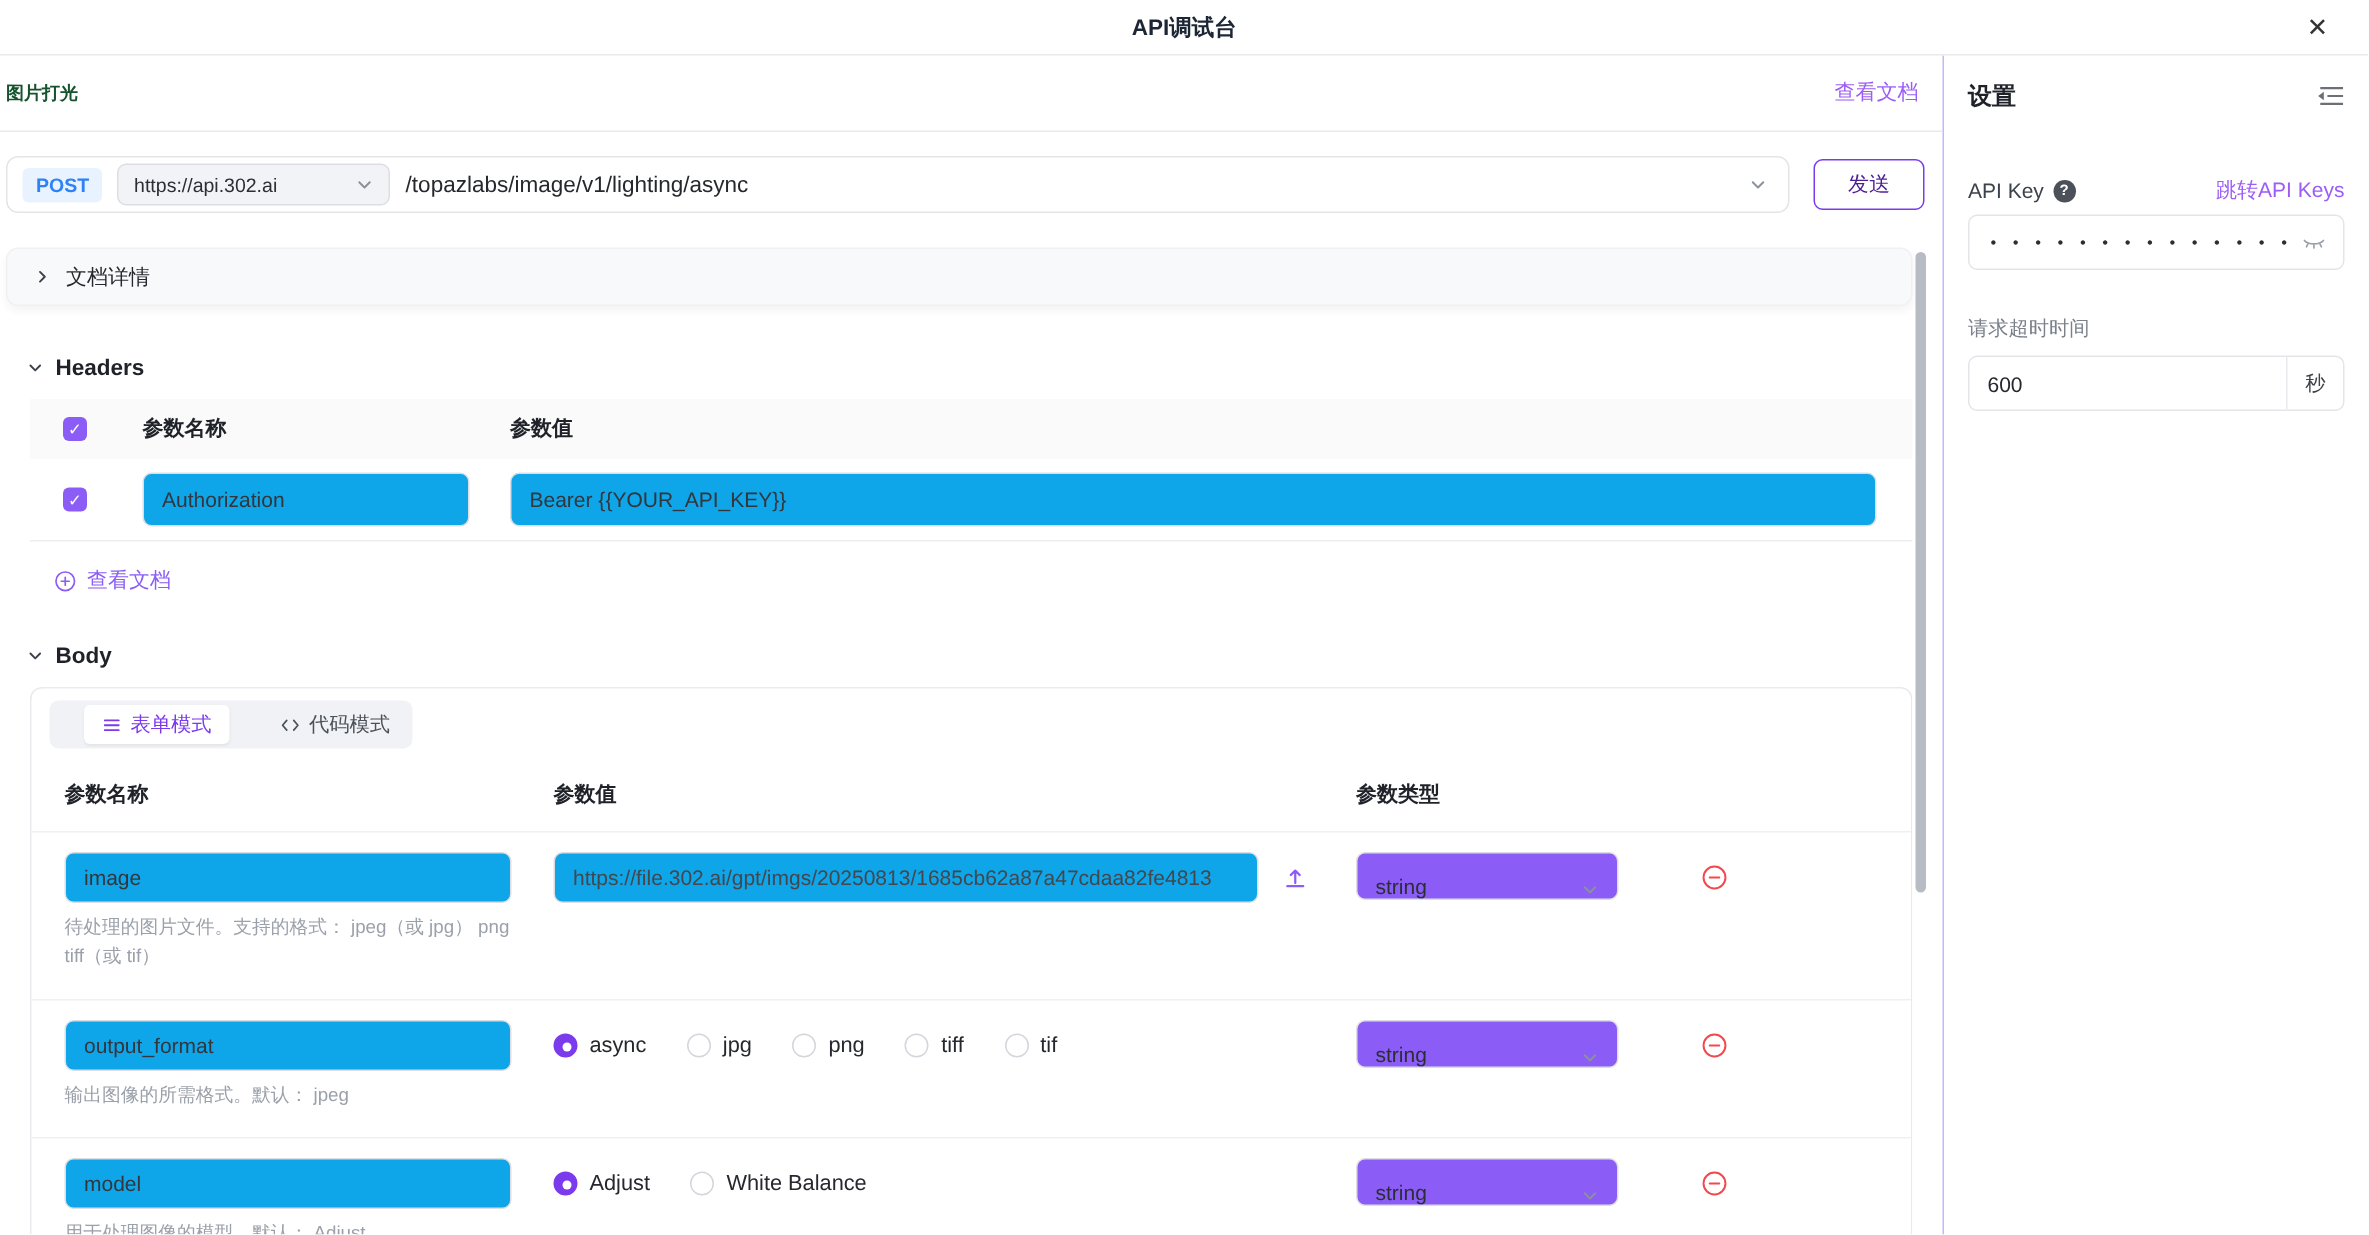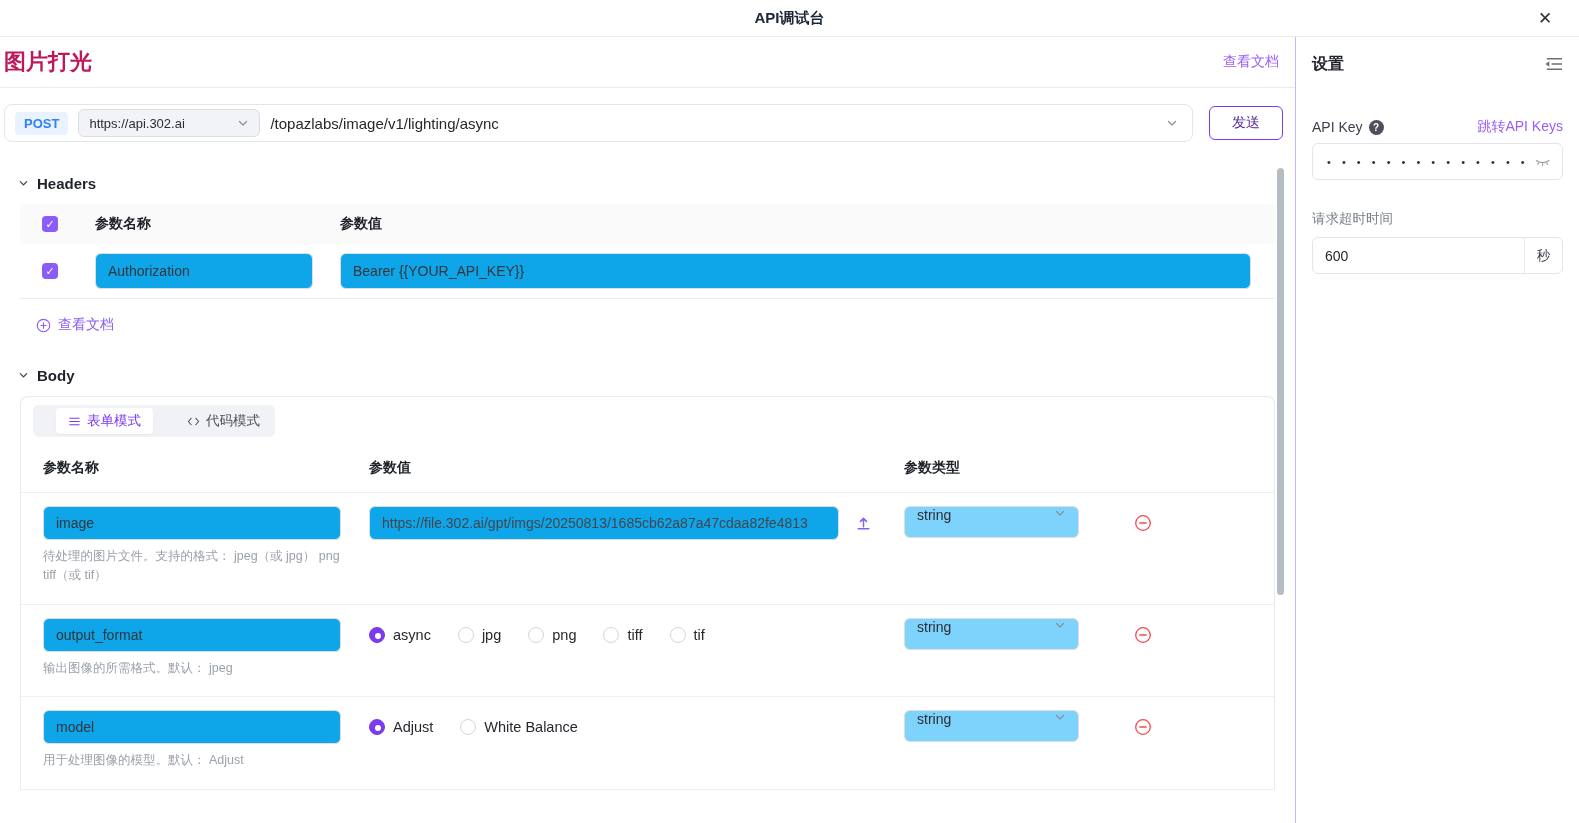--- a/index.html
+++ b/index.html
@@ -16,21 +16,21 @@
   .titlebar .title { font-size:15px; font-weight:bold; color:#1c2636; }
   .close-btn { position:absolute; right:24px; top:8px; width:20px; height:20px; display:flex; align-items:center; justify-content:center; color:#333; font-size:17px; cursor:pointer; line-height:1; }
 
   
   .content { display:flex; height:786px; }
   .main { width:1295px; position:relative; overflow:hidden; }
   .sidebar { width:284px; border-left:1px solid #c4b5fd; padding:0 16px; background:#fff; }
 
   
   .page-header { height:51px; border-bottom:1px solid #e9eaee; display:flex; align-items:center; justify-content:space-between; padding:0 16px 0 4px; }
-  .page-title { font-size:22px; font-weight:bold; color:#be185d; }
+  .page-title { font-size:12px; font-weight:bold; color:#14532d; }
   .link { color:#9b5df6; font-size:14px; cursor:pointer; text-decoration:none; }
 
   
   .request-row { display:flex; align-items:center; margin:16px 12px 0 4px; }
   .url-box { flex:1; height:38px; border:1px solid #e3e5e9; border-radius:8px; display:flex; align-items:center; padding:0 14px 0 10px; gap:10px; background:#fff; }
   .method-badge { background:#e8f3ff; color:#2e82f6; font-weight:bold; font-size:13px; padding:4px 9px; border-radius:4px; flex:none; }
   .base-select { width:182px; height:28px; background:#f2f3f6; border:1px solid #dcdee3; border-radius:6px; display:flex; align-items:center; justify-content:space-between; padding:0 10px; font-size:13px; color:#2b2e34; flex:none; cursor:pointer; }
   .path-text { flex:1; font-size:15px; color:#26282e; white-space:nowrap; overflow:hidden; }
   .chev { width:12px; height:12px; flex:none; }
   .send-btn { width:74px; height:34px; margin-left:16px; border:1px solid #7c3aed; color:#4c1d95; background:#fff; border-radius:6px; font-size:14px; cursor:pointer; font-family:inherit; flex:none; }
@@ -69,21 +69,21 @@
   .prow .ncell .tinput { width:298px; height:34px; }
   .helper { width:308px; margin-top:7px; font-size:12.5px; line-height:1.55; color:#9ba1aa; }
   .vcell { display:flex; align-items:center; gap:16px; }
   .vcell .tinput.url { width:470px; height:34px; color:#43474e; }
   .upload-ic { cursor:pointer; flex:none; display:flex; }
   .radios { display:flex; align-items:center; gap:27px; height:34px; }
   .radio { display:flex; align-items:center; gap:8px; cursor:pointer; font-size:14.5px; color:#26282e; }
   .rdot { width:16px; height:16px; border-radius:50%; border:1px solid #d3d6db; background:#fff; position:relative; flex:none; }
   .radio.on .rdot { background:#7c3aed; border-color:#7c3aed; }
   .radio.on .rdot::after { content:""; position:absolute; left:5px; top:5px; width:6px; height:6px; border-radius:50%; background:#fff; }
-  .type-select { width:175px; height:32px; border:1px solid #dcdee3; border-radius:6px; display:flex; align-items:flex-start; justify-content:space-between; padding:0 12px; font-size:14px; color:#2b2e34; cursor:pointer; background:#7dd3fc; }
+  .type-select { width:175px; height:32px; border:1px solid #dcdee3; border-radius:6px; display:flex; align-items:flex-end; justify-content:space-between; padding:0 12px; font-size:14px; color:#2b2e34; cursor:pointer; background:#8b5cf6; }
   .del-cell { display:flex; align-items:center; height:34px; padding-left:35px; }
 
   
   .sb-header { display:flex; align-items:center; justify-content:space-between; margin-top:14px; height:26px; }
   .sb-title { font-size:16px; font-weight:bold; color:#1f2329; }
   .sb-row { display:flex; align-items:center; justify-content:space-between; margin-top:41px; }
   .sb-label { display:flex; align-items:center; gap:6px; font-size:14px; color:#3c424b; }
   .qmark { width:15px; height:15px; border-radius:50%; background:#4c5058; color:#fff; font-size:10px; font-weight:bold; display:flex; align-items:center; justify-content:center; cursor:pointer; }
   .pw-box { margin-top:7px; height:37px; border:1px solid #e3e5e9; border-radius:6px; display:flex; align-items:center; justify-content:space-between; padding:0 12px 0 14px; }
   .pw-dots { font-size:11px; letter-spacing:4px; color:#2b2e34; white-space:nowrap; overflow:hidden; }
@@ -126,20 +126,26 @@
               </svg>
           </div>
           <div class="path-text">/topazlabs/image/v1/lighting/async</div>
           <svg class="chev" viewBox="0 0 12 12">
               <path d="M2.5 4.5 L6 8 L9.5 4.5" fill="none" stroke="#8b919a" stroke-width="1.3" stroke-linecap="round" stroke-linejoin="round"></path>
             </svg>
         </div>
         <button class="send-btn">发送</button>
       </div>
 
+      <div class="doc-details">
+        <svg width="11" height="11" viewBox="0 0 12 12">
+            <path d="M4 2.5 L7.5 6 L4 9.5" fill="none" stroke="#3c424b" stroke-width="1.4" stroke-linecap="round" stroke-linejoin="round"></path>
+          </svg>
+        <span class="lbl">文档详情</span>
+      </div>
 
       <div class="section-hd">
         <svg width="11" height="11" viewBox="0 0 12 12">
             <path d="M2.5 4 L6 7.5 L9.5 4" fill="none" stroke="#3c424b" stroke-width="1.4" stroke-linecap="round" stroke-linejoin="round"></path>
           </svg>
         <span class="lbl">Headers</span>
       </div>
 
       <div class="htable">
         <div class="hrow">

